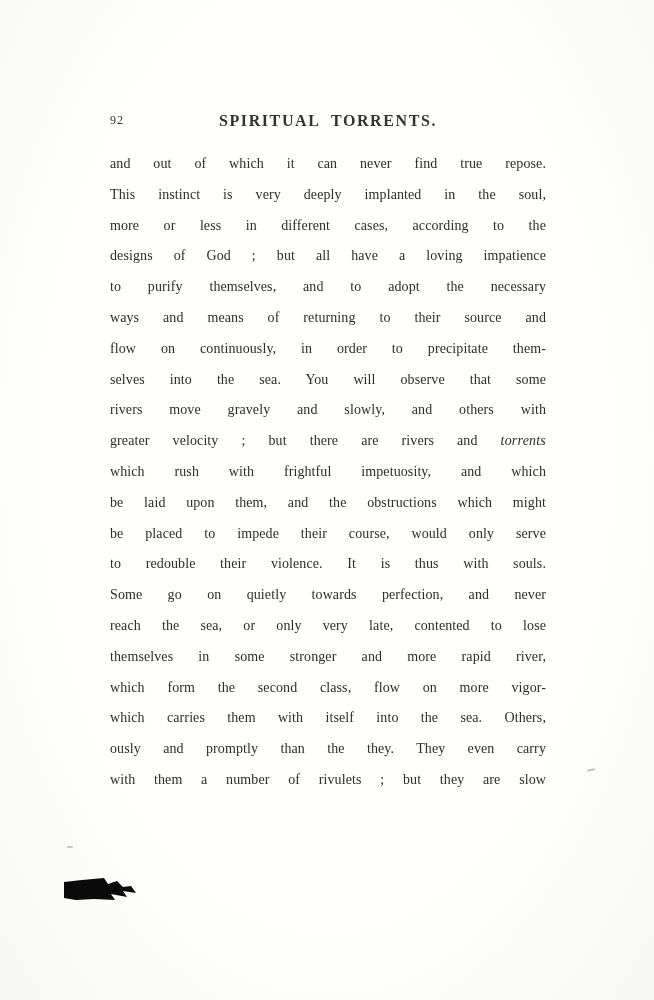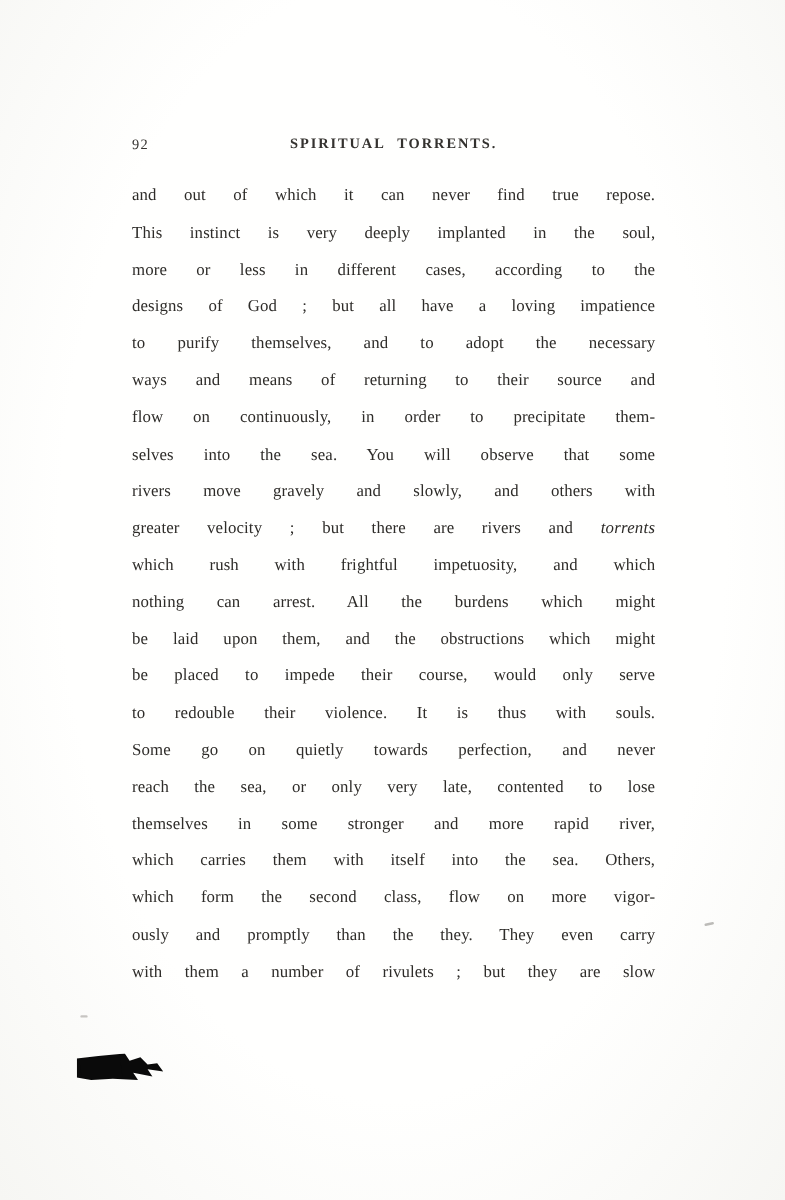--- a/index.html
+++ b/index.html
@@ -29,21 +29,21 @@
     position: absolute;
     left: 0;
     top: 1px;
     font-size: 12px;
     letter-spacing: 1px;
     color: #34322f;
   }
   .running-title {
     display: block;
     text-align: center;
-    font-size: 12px;
+    font-size: 16px;
     font-weight: 700;
     letter-spacing: 1.6px;
     word-spacing: 6px;
     color: #34322f;
   }
   .body-text {
     position: absolute;
     top: 149px;
     left: 110px;
     width: 436px;
@@ -103,29 +103,28 @@
       <div class="line"><span>This instinct is very deeply implanted in the soul,</span></div>
       <div class="line"><span>more or less in different cases, according to the</span></div>
       <div class="line"><span>designs of God ; but all have a loving impatience</span></div>
       <div class="line"><span>to purify themselves, and to adopt the necessary</span></div>
       <div class="line"><span>ways and means of returning to their source and</span></div>
       <div class="line"><span>flow on continuously, in order to precipitate them-</span></div>
       <div class="line"><span>selves into the sea. You will observe that some</span></div>
       <div class="line"><span>rivers move gravely and slowly, and others with</span></div>
       <div class="line"><span>greater velocity ; but there are rivers and </span><i>torrents</i></div>
       <div class="line"><span>which rush with frightful impetuosity, and which</span></div>
-      <div class="line"><span>nothing can arrest. All the burdens which might</span></div>
       <div class="line"><span>be laid upon them, and the obstructions which might</span></div>
       <div class="line"><span>be placed to impede their course, would only serve</span></div>
       <div class="line"><span>to redouble their violence. It is thus with souls.</span></div>
       <div class="line"><span>Some go on quietly towards perfection, and never</span></div>
       <div class="line"><span>reach the sea, or only very late, contented to lose</span></div>
       <div class="line"><span>themselves in some stronger and more rapid river,</span></div>
+      <div class="line"><span>which form the second class, flow on more vigor-</span></div>
       <div class="line"><span>which carries them with itself into the sea. Others,</span></div>
-      <div class="line"><span>which form the second class, flow on more vigor-</span></div>
       <div class="line"><span>ously and promptly than the they. They even carry</span></div>
       <div class="line"><span>with them a number of rivulets ; but they are slow</span></div>
     </div>
 
   <svg class="smudge" viewBox="0 0 74 25" xmlns="http://www.w3.org/2000/svg" aria-hidden="true">
     <polygon fill="#0a0a0a" points="0,4 18,2 40,0 44,6 53,3 59,9 67,8 72,15 59,13 63,19 47,16 51,22 30,21 12,22 0,20"></polygon>
     <polygon fill="#0a0a0a" points="2,5 36,3 38,19 4,19"></polygon>
   </svg>
 
   <div class="stray-mark right"></div>

